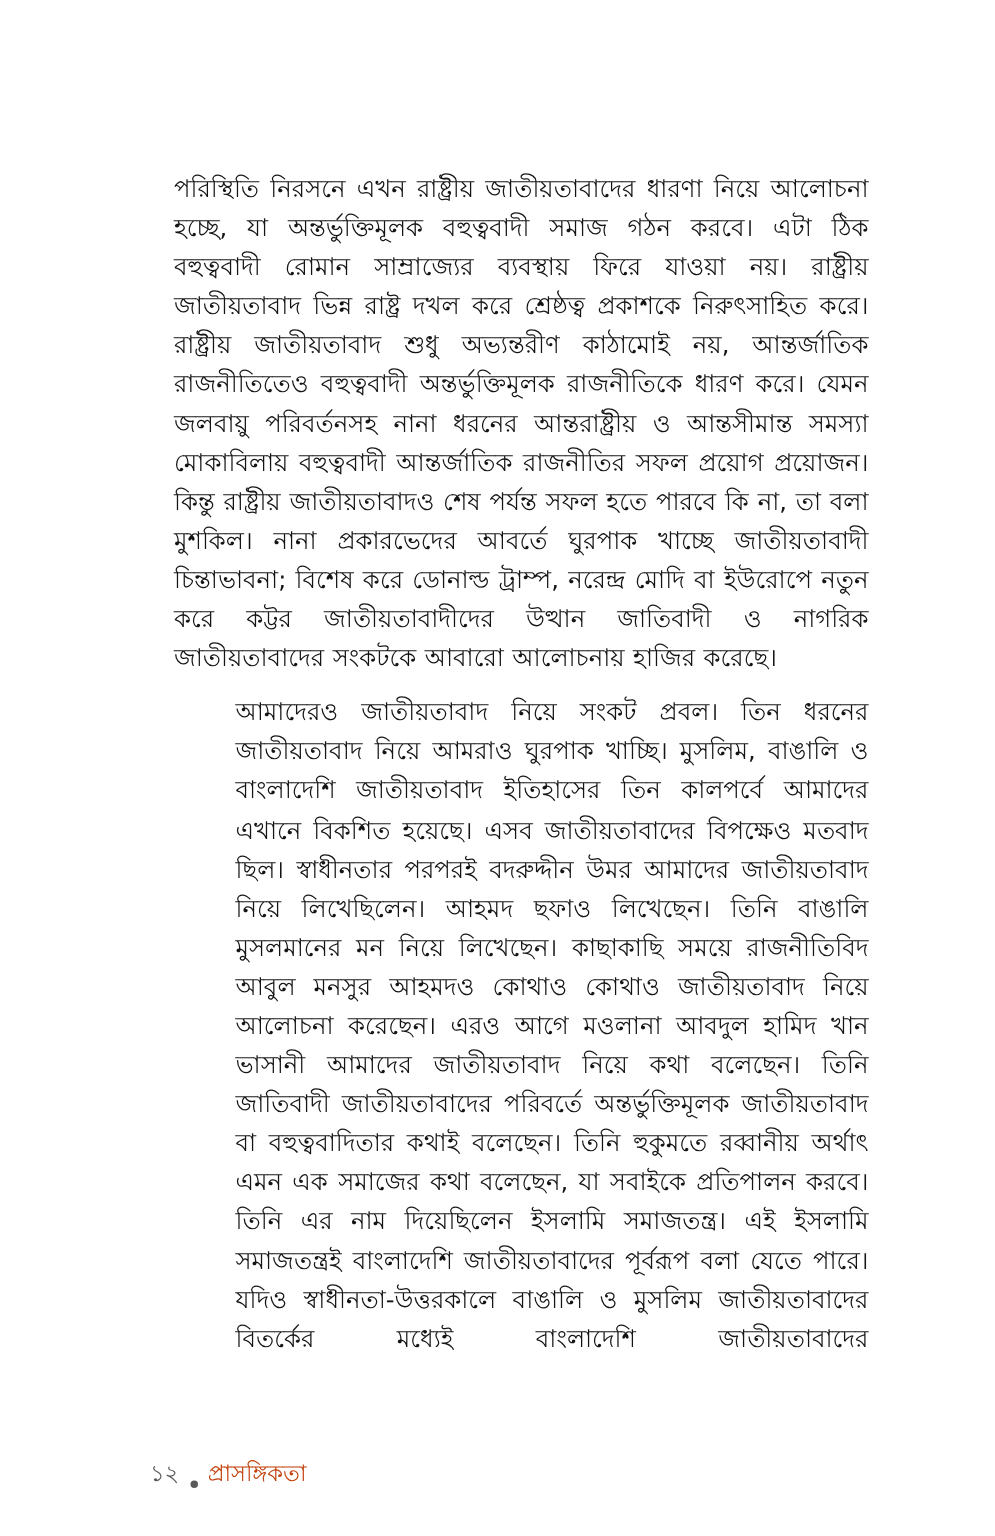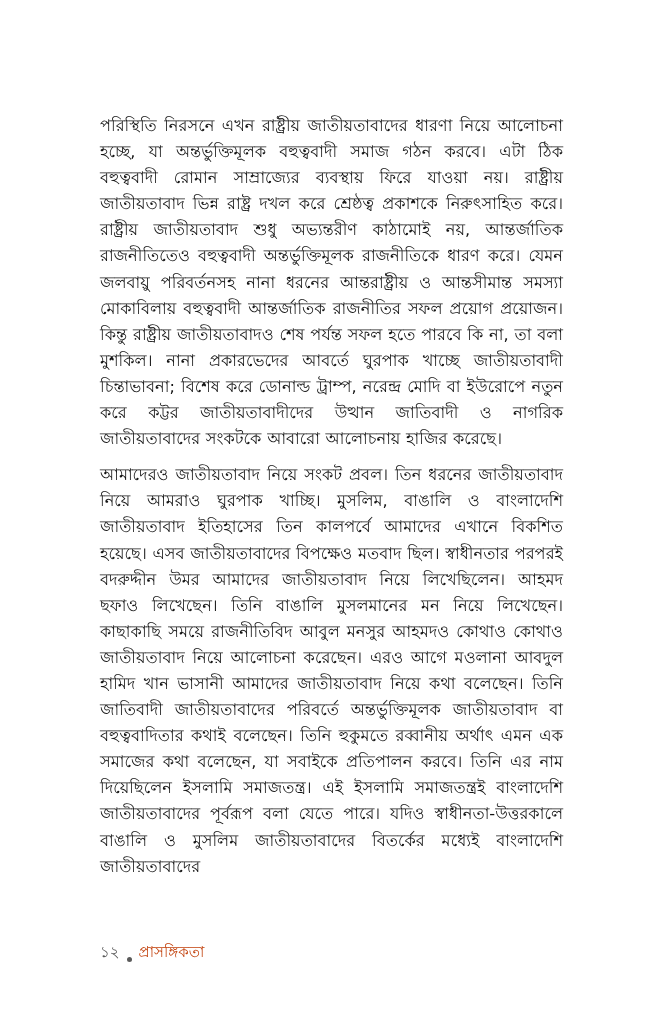--- a/index.html
+++ b/index.html
@@ -17,21 +17,21 @@
     width: 663px;
     height: 1024px;
     margin: 0 auto;
     background: #ffffff;
     overflow: hidden;
     box-sizing: border-box;
   }
 
   .text-column {
     position: absolute;
-    left: 100px;
+    left: 116px;
     top: 113px;
     width: 463px;
   }
 
   .para {
     margin: 0 0 10px 0;
     padding: 0;
     text-align: justify;
     text-justify: inter-word;
     font-size: 16.2px;
@@ -39,34 +39,35 @@
     color: #141414;
     font-family: "DejaVu Sans", "Liberation Sans", sans-serif;
     font-weight: 400;
     letter-spacing: 0.02px;
     word-spacing: 0.5px;
     -webkit-font-smoothing: antialiased;
   }
 
   .para:last-of-type {
     margin-bottom: 0;
+    margin-left: 41px;
   }
 
   
   .para.continues::after {
     content: "";
     display: inline-block;
     width: 100%;
     height: 0;
   }
 
   .footer {
     position: absolute;
     left: 100px;
-    bottom: 62px;
+    bottom: 32px;
     width: 463px;
     display: flex;
     align-items: flex-end;
     gap: 6px;
     font-family: "DejaVu Sans", "Liberation Sans", sans-serif;
     font-size: 15px;
     line-height: 20px;
     color: #5a5a5a;
   }
 

